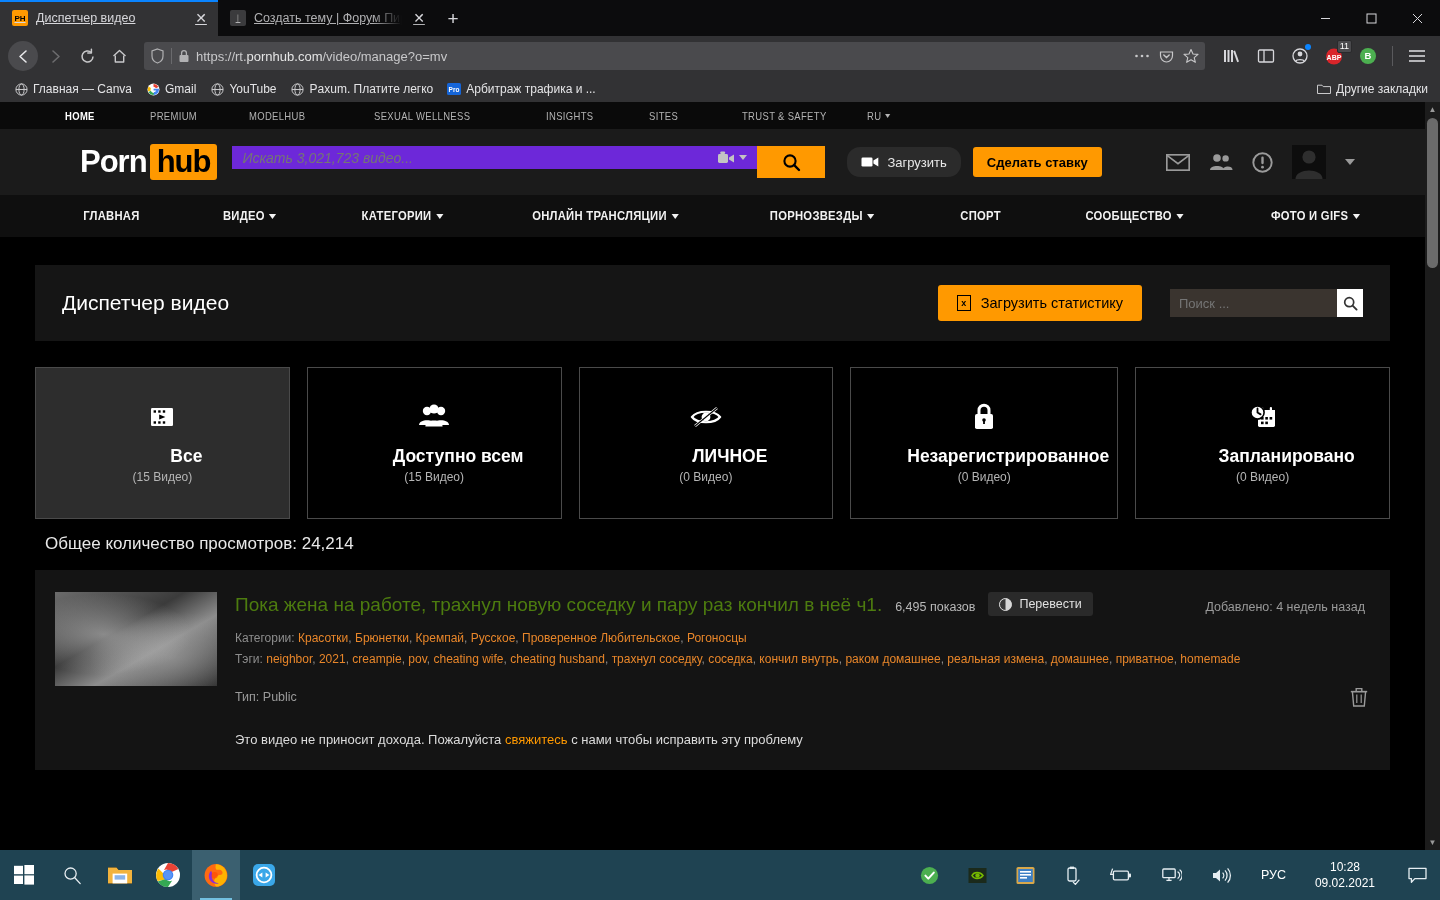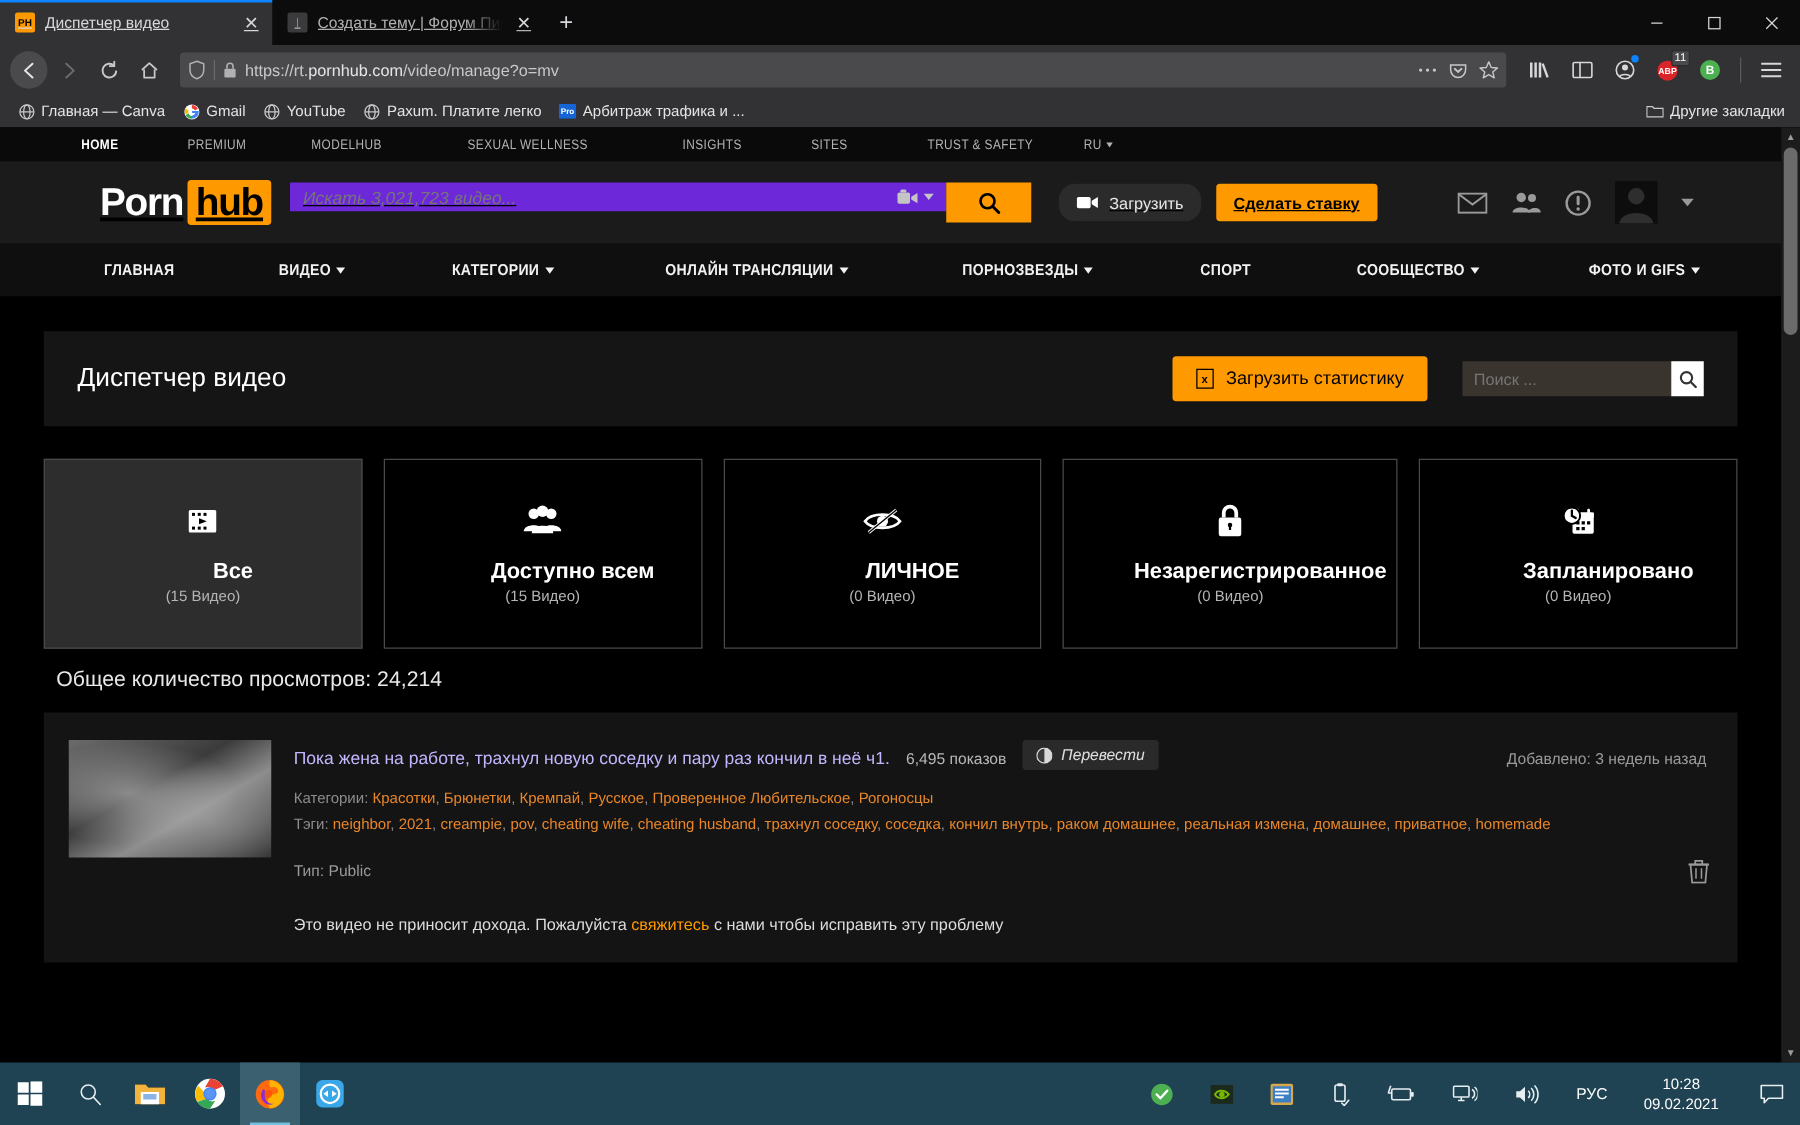--- a/index.html
+++ b/index.html
@@ -135,21 +135,21 @@
     font-size: 11px; color: #b3b3b3; letter-spacing: .4px;
     font-family: "Liberation Sans", sans-serif;
     transform: scaleX(0.86); transform-origin: left center;
     white-space: nowrap;
   }
   .ph-topbar .tb-item { margin-right: 0; }
   .ph-topbar .tb-active { color: #fff; font-weight: bold; }
 
   .ph-header {
     height: 66px; background: #1b1b1b;
-    display: flex; align-items: center; padding: 0 20px 0 80px; text-decoration: underline;
+    display: flex; align-items: center; padding: 0 20px 0 80px;
   }
   .ph-logo { font-size: 31px; font-weight: bold; letter-spacing: -1px; display: flex; align-items: center; }
   .ph-logo .porn { color: #fff; }
   .ph-logo .hub {
     background: #f90; color: #000; padding: 0 7px; margin-left: 3px; border-radius: 3px;
   }
   .ph-searchwrap { display: flex; margin-left: 15px; }
   .ph-searchbox {
     width: 525px; height: 23px; background: #6d28d9;
     display: flex; align-items: center; padding: 0 10px;
@@ -260,25 +260,25 @@
     background: linear-gradient(150deg,#6b6b6b 0%,#3b3b3b 40%,#8d8d8d 62%,#2a2a2a 100%);
     position: relative; overflow: hidden;
   }
   .vthumb::after {
     content:""; position:absolute; inset:0;
     background: radial-gradient(ellipse at 30% 45%, rgba(200,200,200,.55), transparent 55%),
                 radial-gradient(ellipse at 72% 70%, rgba(170,170,170,.45), transparent 50%);
   }
   .vbody { flex: 1; min-width: 0; }
   .vtitle-row { display: flex; align-items: baseline; gap: 13px; }
-  .vtitle { font-size: 14px; color: #c4b5fd; }
+  .vtitle { font-size: 19px; color: #4d7c0f; }
   .vviews { font-size: 12.5px; color: #b8b8b8; }
   .vtranslate {
     background: #2a2a2a; color: #e0e0e0; font-size: 12.5px;
-    padding: 5px 11px; border-radius: 3px; display: flex; align-items: center; gap: 7px; font-style: italic;
+    padding: 5px 11px; border-radius: 3px; display: flex; align-items: center; gap: 7px;
   }
   .vadded {
     margin-left: auto; font-size: 12.5px; color: #9a9a9a; white-space: nowrap;
   }
   .vmeta { font-size: 12px; color: #8d8d8d; margin-top: 13px; line-height: 1.55; }
   .vmeta a { color: #e8862a; }
   .vmeta .taglink { color: #e8862a; }
   .vtype { font-size: 12.5px; color: #9a9a9a; margin-top: 22px; }
   .vnotice { font-size: 13px; color: #dcdcdc; margin-top: 28px; }
   .vnotice a { color: #f90; }
@@ -752,21 +752,21 @@
           <span class="vtranslate">
             <span>
               <svg width="13" height="13" viewBox="0 0 13 13">
                     <circle cx="6.5" cy="6.5" r="6" fill="#d8d8d8"></circle>
                     <path d="M6.5 0.6 A5.9 5.9 0 0 0 6.5 12.4 Z" fill="#3a3a3a"></path>
                     <circle cx="6.5" cy="6.5" r="6" fill="none" stroke="#d8d8d8" stroke-width="1"></circle>
                   </svg>
             </span>
             <span>Перевести</span>
           </span>
-          <span class="vadded">Добавлено: 3 недель назад</span>
+          <span class="vadded">Добавлено: 4 недель назад</span>
         </div>
         <div class="vmeta">
           <span>Категории:</span>
           <a>Красотки</a>,
           <a>Брюнетки</a>,
           <a>Кремпай</a>,
           <a>Русское</a>,
           <a>Проверенное Любительское</a>,
           <a>Рогоносцы</a>
         </div>

